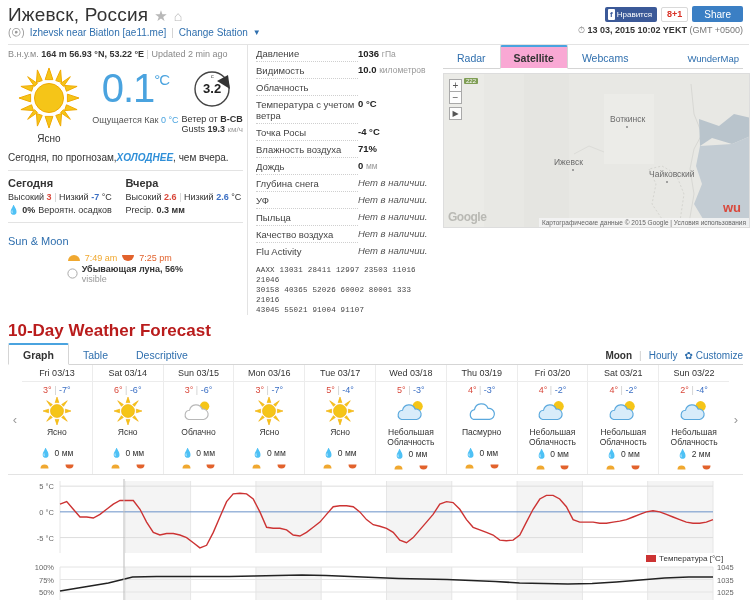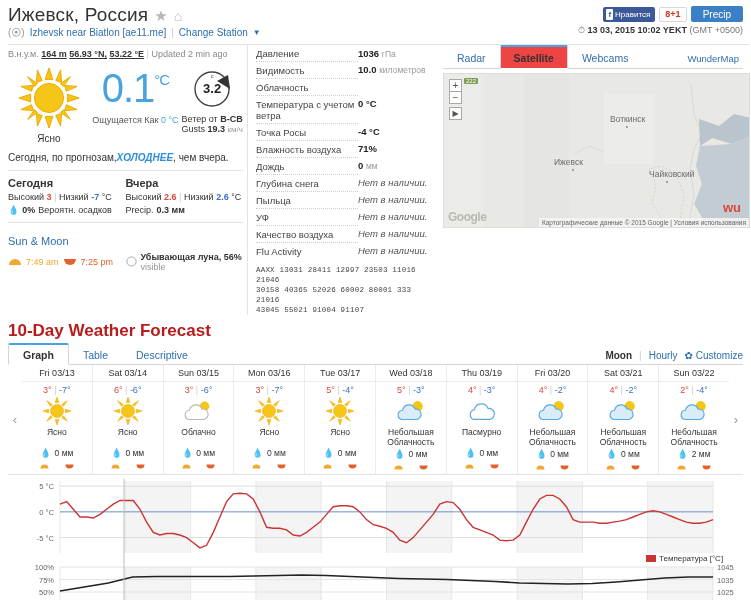--- a/index.html
+++ b/index.html
@@ -56,21 +56,21 @@
 
   .hr-line { border-top: 1px solid #e3e3e3; margin: 6px 0 0 0; }
 
   
   .main { display: flex; padding: 0 8px; }
   .col-cur { width: 240px; border-right: 1px solid #e3e3e3; padding-right: 4px; }
   .col-det { width: 188px; padding-left: 8px; }
   .col-map { width: 307px; padding-left: 7px; }
 
   .meta-line { font-size: 9px; color: #888; padding: 4px 0 6px 0; }
-  .meta-line b { color: #333; text-decoration: underline; }
+  .meta-line b { color: #333; }
 
   
   .cur-row { display: flex; align-items: flex-start; justify-content: space-between; }
   .cur-cell { text-align: center; }
   .sun-big { width: 62px; height: 62px; margin: 2px auto 0; }
   .cond-word { font-size: 10px; color: #333; margin-top: 4px; }
   .big-temp { font-size: 40px; color: #4aa3df; font-weight: 300; line-height: 46px; letter-spacing: -1px; }
   .big-temp .unit { font-size: 15px; vertical-align: top; line-height: 30px; }
   .feels { font-size: 9px; color: #555; margin-top: 4px; }
   .feels b { color: #4aa3df; font-weight: normal; }
@@ -91,21 +91,21 @@
   .sect-title { font-size: 11px; color: #333; font-weight: bold; margin-bottom: 3px; }
   .sect-title.blue { color: #2f6fae; font-weight: normal; font-size: 11px; }
   .hl-line { font-size: 9px; color: #333; }
   .hl-line .hi { color: #d9483b; font-weight: bold; }
   .hl-line .lo { color: #3b6fc4; font-weight: bold; }
   .hl-line .pipe { color: #ccc; }
   .precip-line { font-size: 9px; color: #333; margin-top: 3px; display: flex; align-items: center; gap: 3px; }
   .precip-line b { font-weight: bold; }
   .drop { color: #bbb; font-size: 9px; }
 
-  .sunmoon { display: flex; margin-top: 5px; align-items: center; }
+  .sunmoon { display: flex; margin-top: 5px; align-items: center; flex-direction: column; }
   .sunmoon > div { width: 50%; display: flex; align-items: center; gap: 4px; }
   .sr { color: #f0a830; font-size: 9px; }
   .ss { color: #e2622c; font-size: 9px; }
   .moon-txt { font-size: 9px; color: #999; }
   .moon-txt b { color: #333; }
 
   
   .det-tbl { width: 100%; border-collapse: collapse; }
   .det-tbl td { font-size: 9.5px; padding: 2.5px 0; vertical-align: top; }
   .det-k { color: #444; border-bottom: 1px dotted #cfcfcf; }
@@ -115,21 +115,21 @@
   .synop { font-family: "Liberation Mono", monospace; font-size: 7.5px; color: #444;
     line-height: 10px; letter-spacing: .2px; padding-top: 6px; }
 
   
   .map-tabs { display: flex; border-bottom: 1px solid #d5d5d5; align-items: flex-end; }
   .mtab {
     font-size: 10.5px; color: #2f6fae; padding: 5px 13px 4px; border: 1px solid transparent;
     border-bottom: none;
   }
   .mtab.active {
-    color: #333; font-weight: bold; background: #ef4444;
+    color: #333; font-weight: bold; background: #f9a8d4;
     border: 1px solid #d5d5d5; border-bottom: 1px solid #fff; border-top: 2px solid #4aa3df;
     margin-bottom: -1px; border-radius: 2px 2px 0 0;
   }
   .wundermap { margin-left: auto; font-size: 9.5px; color: #2f6fae; padding: 5px 4px 4px; }
   .map-box {
     position: relative; width: 307px; height: 155px; margin-top: 4px;
     background: #e9e9e6; overflow: hidden; border: 1px solid #ddd;
   }
   .mapctrl { position: absolute; left: 5px; top: 5px; }
   .mapbtn {
@@ -206,21 +206,21 @@
       <span>Change Station</span>
       <span class="chev">▼</span>
     </div>
 
     <div class="social">
       <div class="fb-btn">
         <span class="fb-f">f</span>
         <span>Нравится</span>
       </div>
       <div class="gp-btn">8+1</div>
-      <div class="share-btn">Precip</div>
+      <div class="share-btn">Share</div>
     </div>
     <div class="timestamp">
       <span>⏱</span>
       <b>13 03, 2015 10:02 YEKT</b>
       <span>(GMT +0500)</span>
     </div>
     <div class="hr-line"></div>
   </div>
 
   <div class="main">
@@ -400,25 +400,25 @@
             </tr>
           <tr>
               <td class="det-k">Дождь</td>
               <td class="det-v"><span>0</span> <span class="u">мм</span></td>
             </tr>
           <tr>
               <td class="det-k">Глубина снега</td>
               <td class="det-v na">Нет в наличии.</td>
             </tr>
           <tr>
+              <td class="det-k">УФ</td>
+              <td class="det-v na">Нет в наличии.</td>
+            </tr>
+          <tr>
               <td class="det-k">Пыльца</td>
-              <td class="det-v na">Нет в наличии.</td>
-            </tr>
-          <tr>
-              <td class="det-k">УФ</td>
               <td class="det-v na">Нет в наличии.</td>
             </tr>
           <tr>
               <td class="det-k">Качество воздуха</td>
               <td class="det-v na">Нет в наличии.</td>
             </tr>
           <tr>
               <td class="det-k" style="border-bottom:none">Flu Activity</td>
               <td class="det-v na">Нет в наличии.</td>
             </tr>

